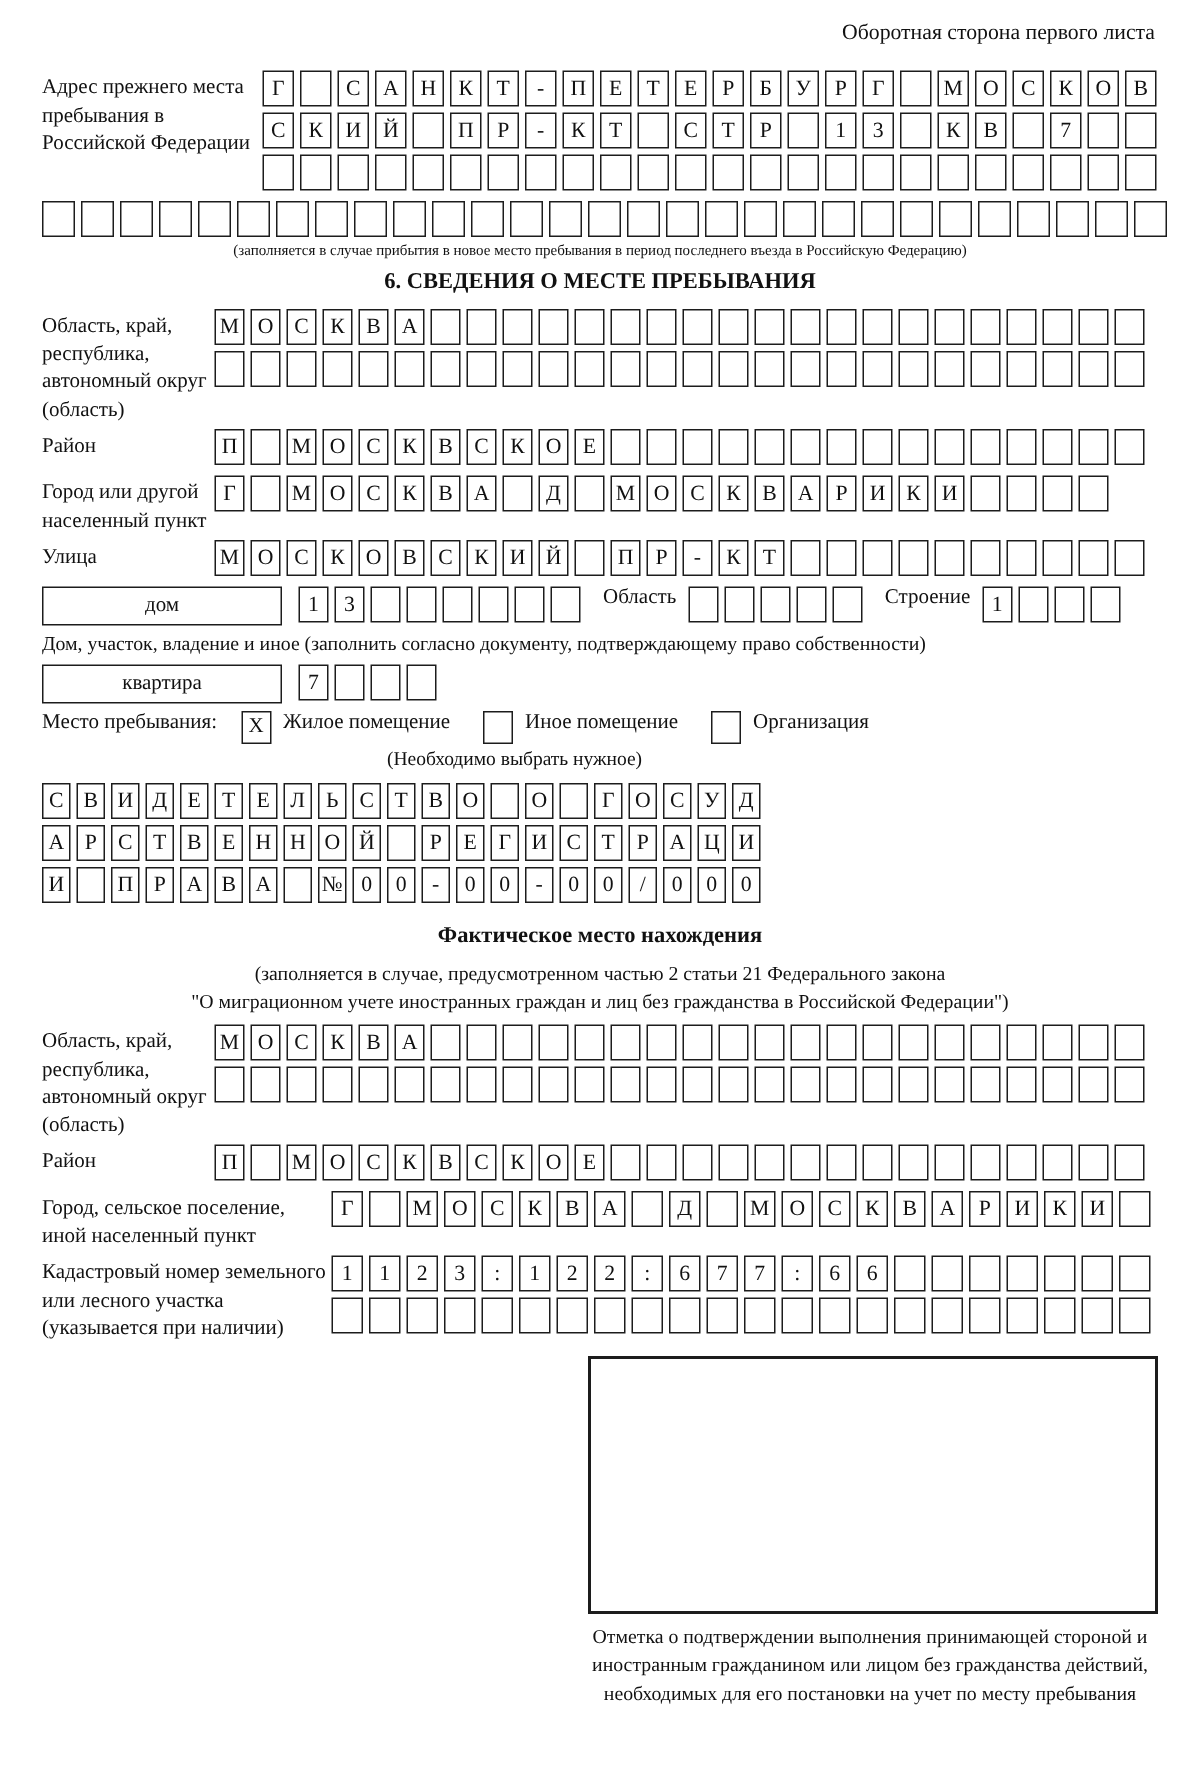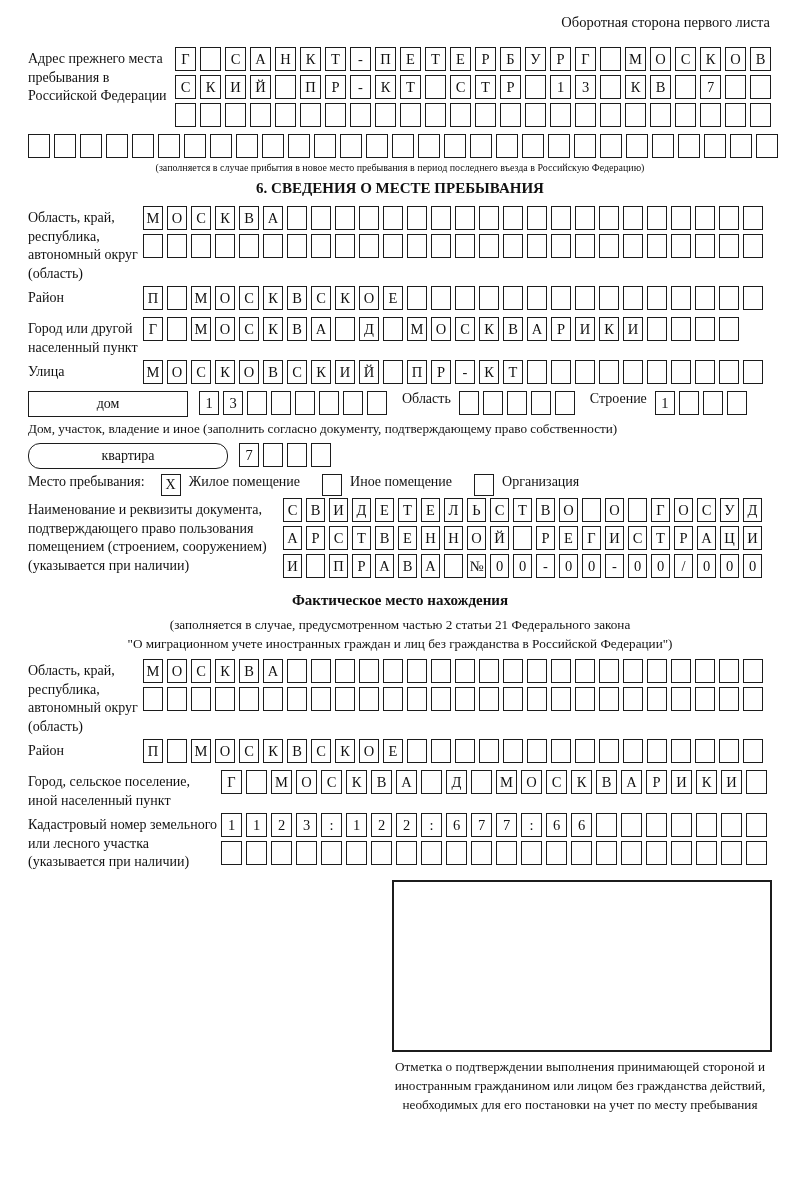--- a/index.html
+++ b/index.html
@@ -13,21 +13,21 @@
   .crow{display:flex;gap:4px;margin-bottom:4px;}
   .cell{box-sizing:border-box;flex:0 0 auto;width:20px;height:24px;border:1.8px solid #1c1c1c;
         display:flex;align-items:center;justify-content:center;font-size:14.5px;background:#fff;}
   .c21 .cell{width:21px;} .c22 .cell{width:22px;} .c19 .cell{width:19px;}
   .note{text-align:center;font-size:10px;margin:3px 0 7px;}
   .sec-title{text-align:center;font-weight:bold;font-size:15px;margin:6px 0 9px;}
   .caption{font-size:13.2px;margin:1px 0 6px;}
   .house-row,.apt-row{display:flex;align-items:flex-start;gap:5px;margin-bottom:4px;}
   .named-box{box-sizing:border-box;border:1.8px solid #1c1c1c;height:26px;display:flex;
              align-items:center;justify-content:center;font-size:14px;background:#fff;}
-  .box-dom{width:160px;margin-right:6px;} .box-apt{width:200px;margin-right:6px;border-radius:12px;}
+  .box-dom{width:160px;margin-right:6px;} .box-apt{width:160px;margin-right:6px;}
   .inline-label{font-size:14px;padding:0 3px 0 10px;}
   .stay-row{display:flex;align-items:flex-start;font-size:14px;margin:5px 0 2px;}
   .stay-row .flabel-inline{margin-right:8px;}
   .checkbox{box-sizing:border-box;width:20px;height:22px;border:1.8px solid #1c1c1c;
             display:flex;align-items:center;justify-content:center;font-size:14px;margin:0 8px;}
   .cb-gap{margin-left:22px;}
   .stay-note{font-size:13px;margin:1px 0 8px 230px;}
   .subtitle{text-align:center;font-size:13.2px;line-height:19px;}
   .actual-title{text-align:center;font-weight:bold;font-size:15px;margin:10px 0 6px;}
   .stamp-box{box-sizing:border-box;width:380px;height:172px;border:2px solid #1c1c1c;margin:8px 0 5px 364px;}
@@ -357,23 +357,23 @@
 
   <div class="stay-row">
     <span class="flabel-inline">Место пребывания:</span>
     <span class="checkbox">X</span>
     <span>Жилое помещение</span>
     <span class="checkbox cb-gap"></span>
     <span>Иное помещение</span>
     <span class="checkbox cb-gap"></span>
     <span>Организация</span>
   </div>
-
-  <div class="field">
-    <div class="flabel" style="width:255px">Наименование и реквизиты документа, подтверждающего право пользования помещением (строением, сооружением) (указывается при наличии)</div>
+  <div class="stay-note">(Необходимо выбрать нужное)</div>
+
+  <div class="field">
     <div class="fcol">
       <div class="crow c19">
           <span class="cell">С</span>
           <span class="cell">В</span>
           <span class="cell">И</span>
           <span class="cell">Д</span>
           <span class="cell">Е</span>
           <span class="cell">Т</span>
           <span class="cell">Е</span>
           <span class="cell">Л</span>

